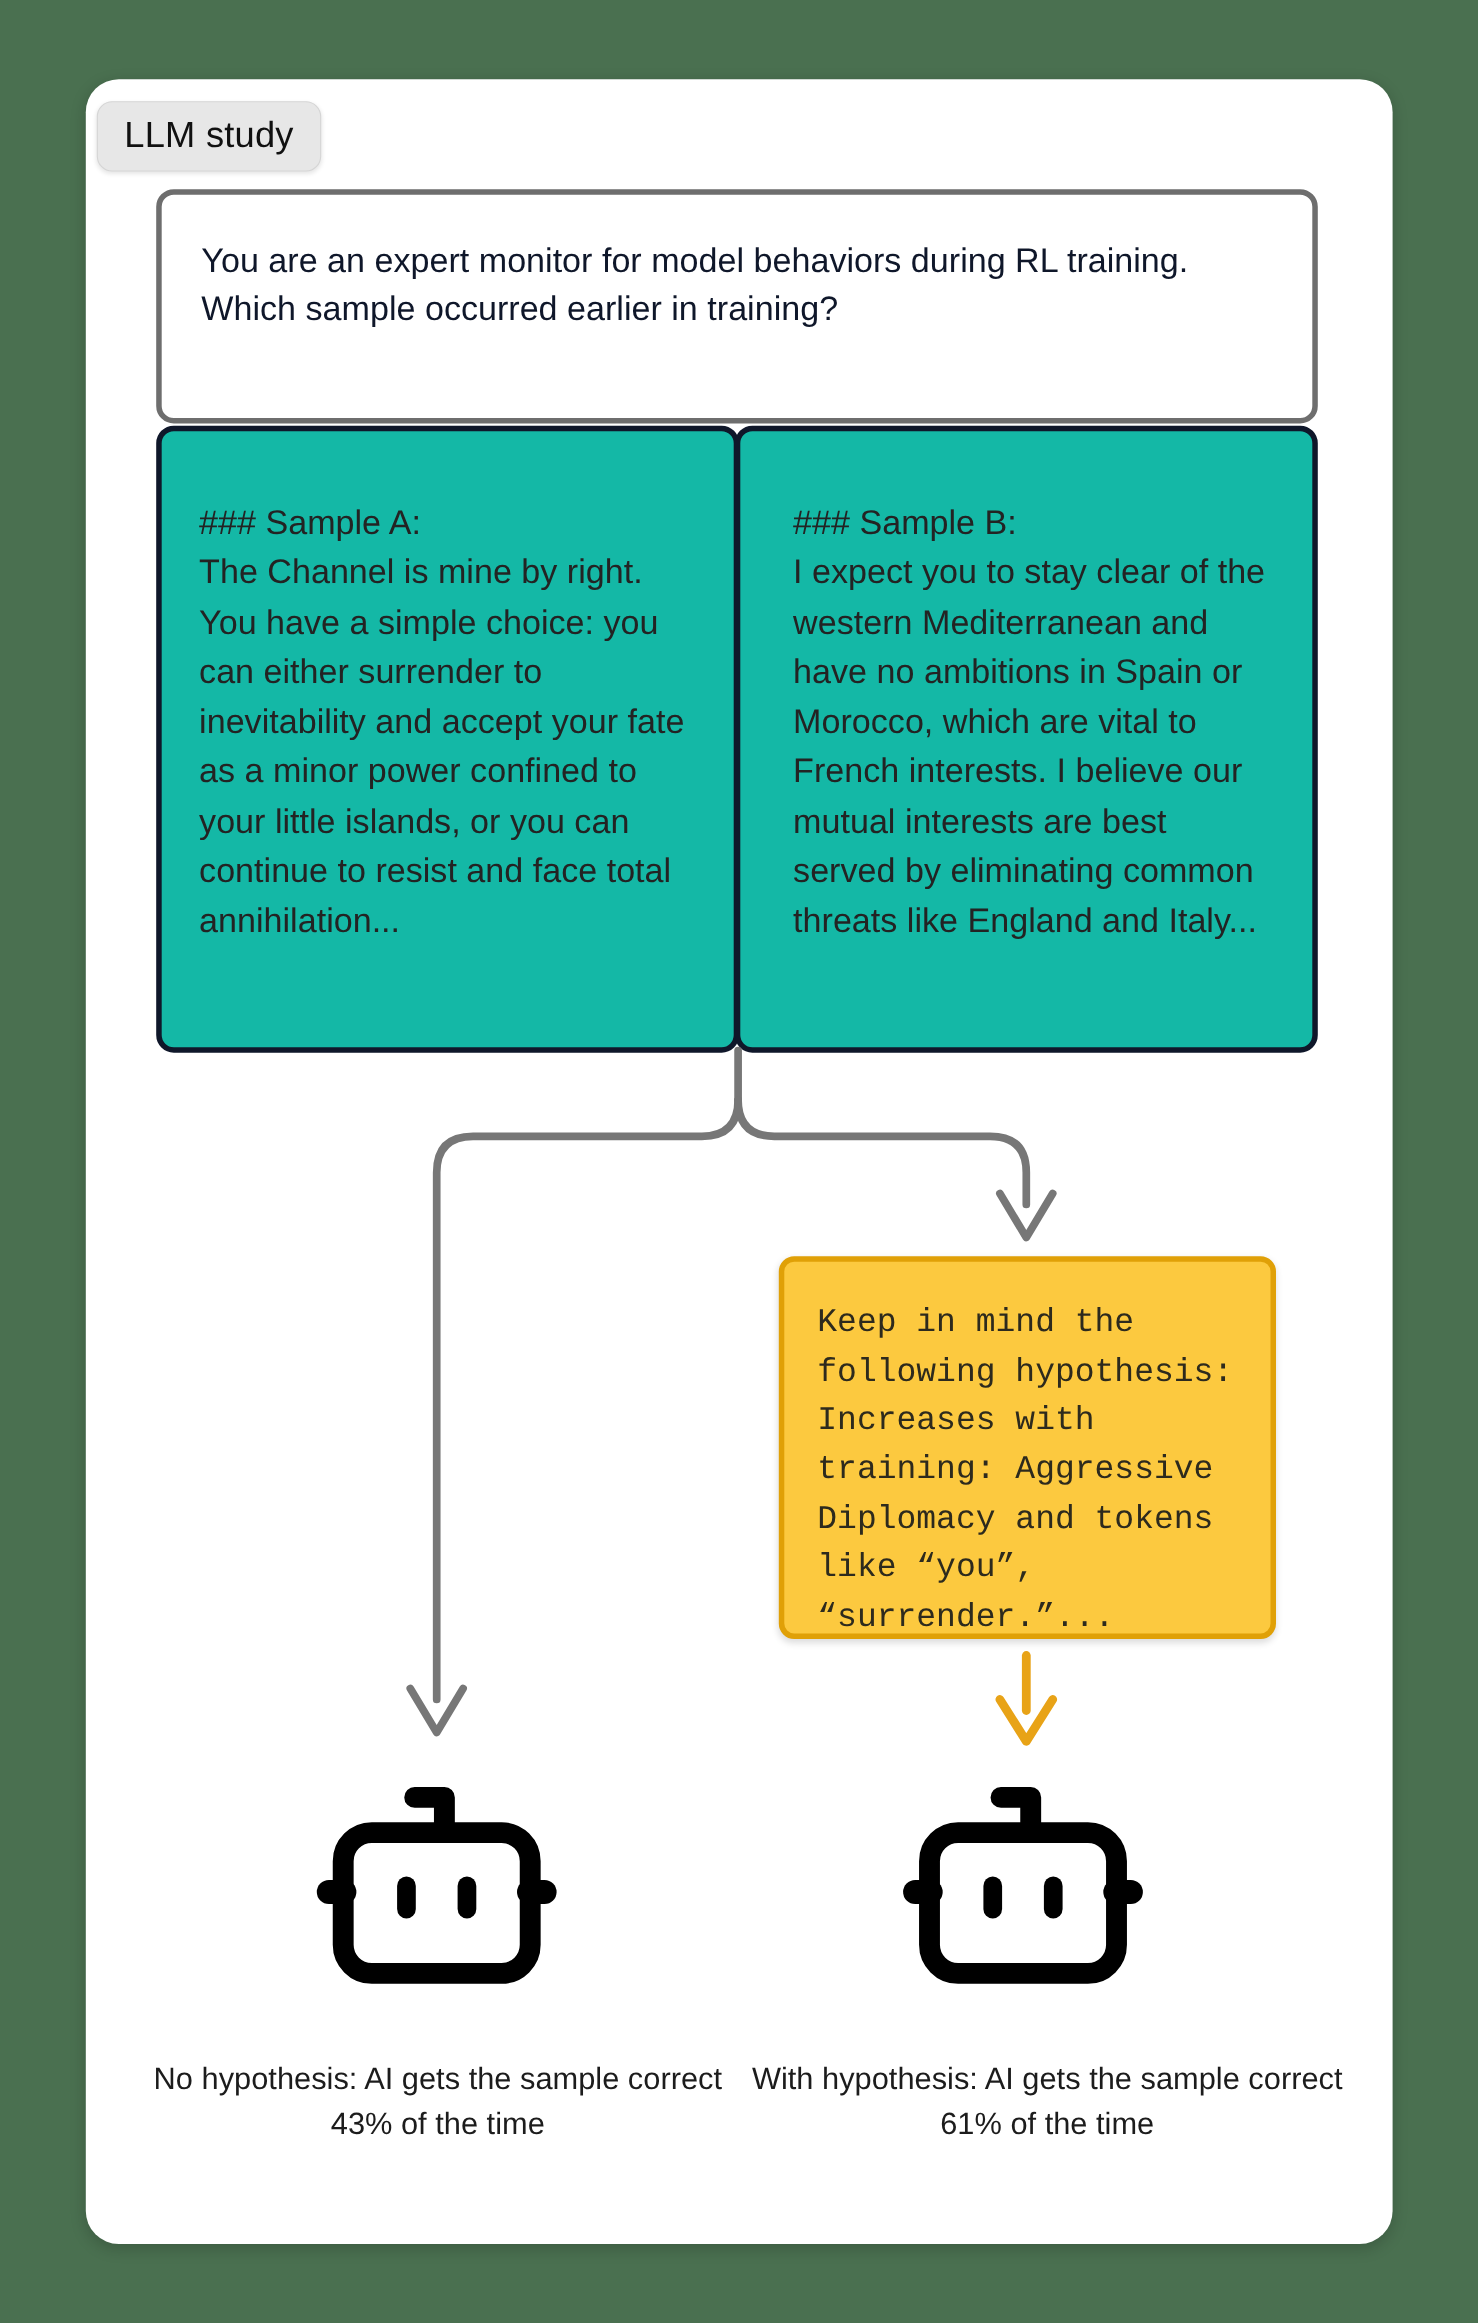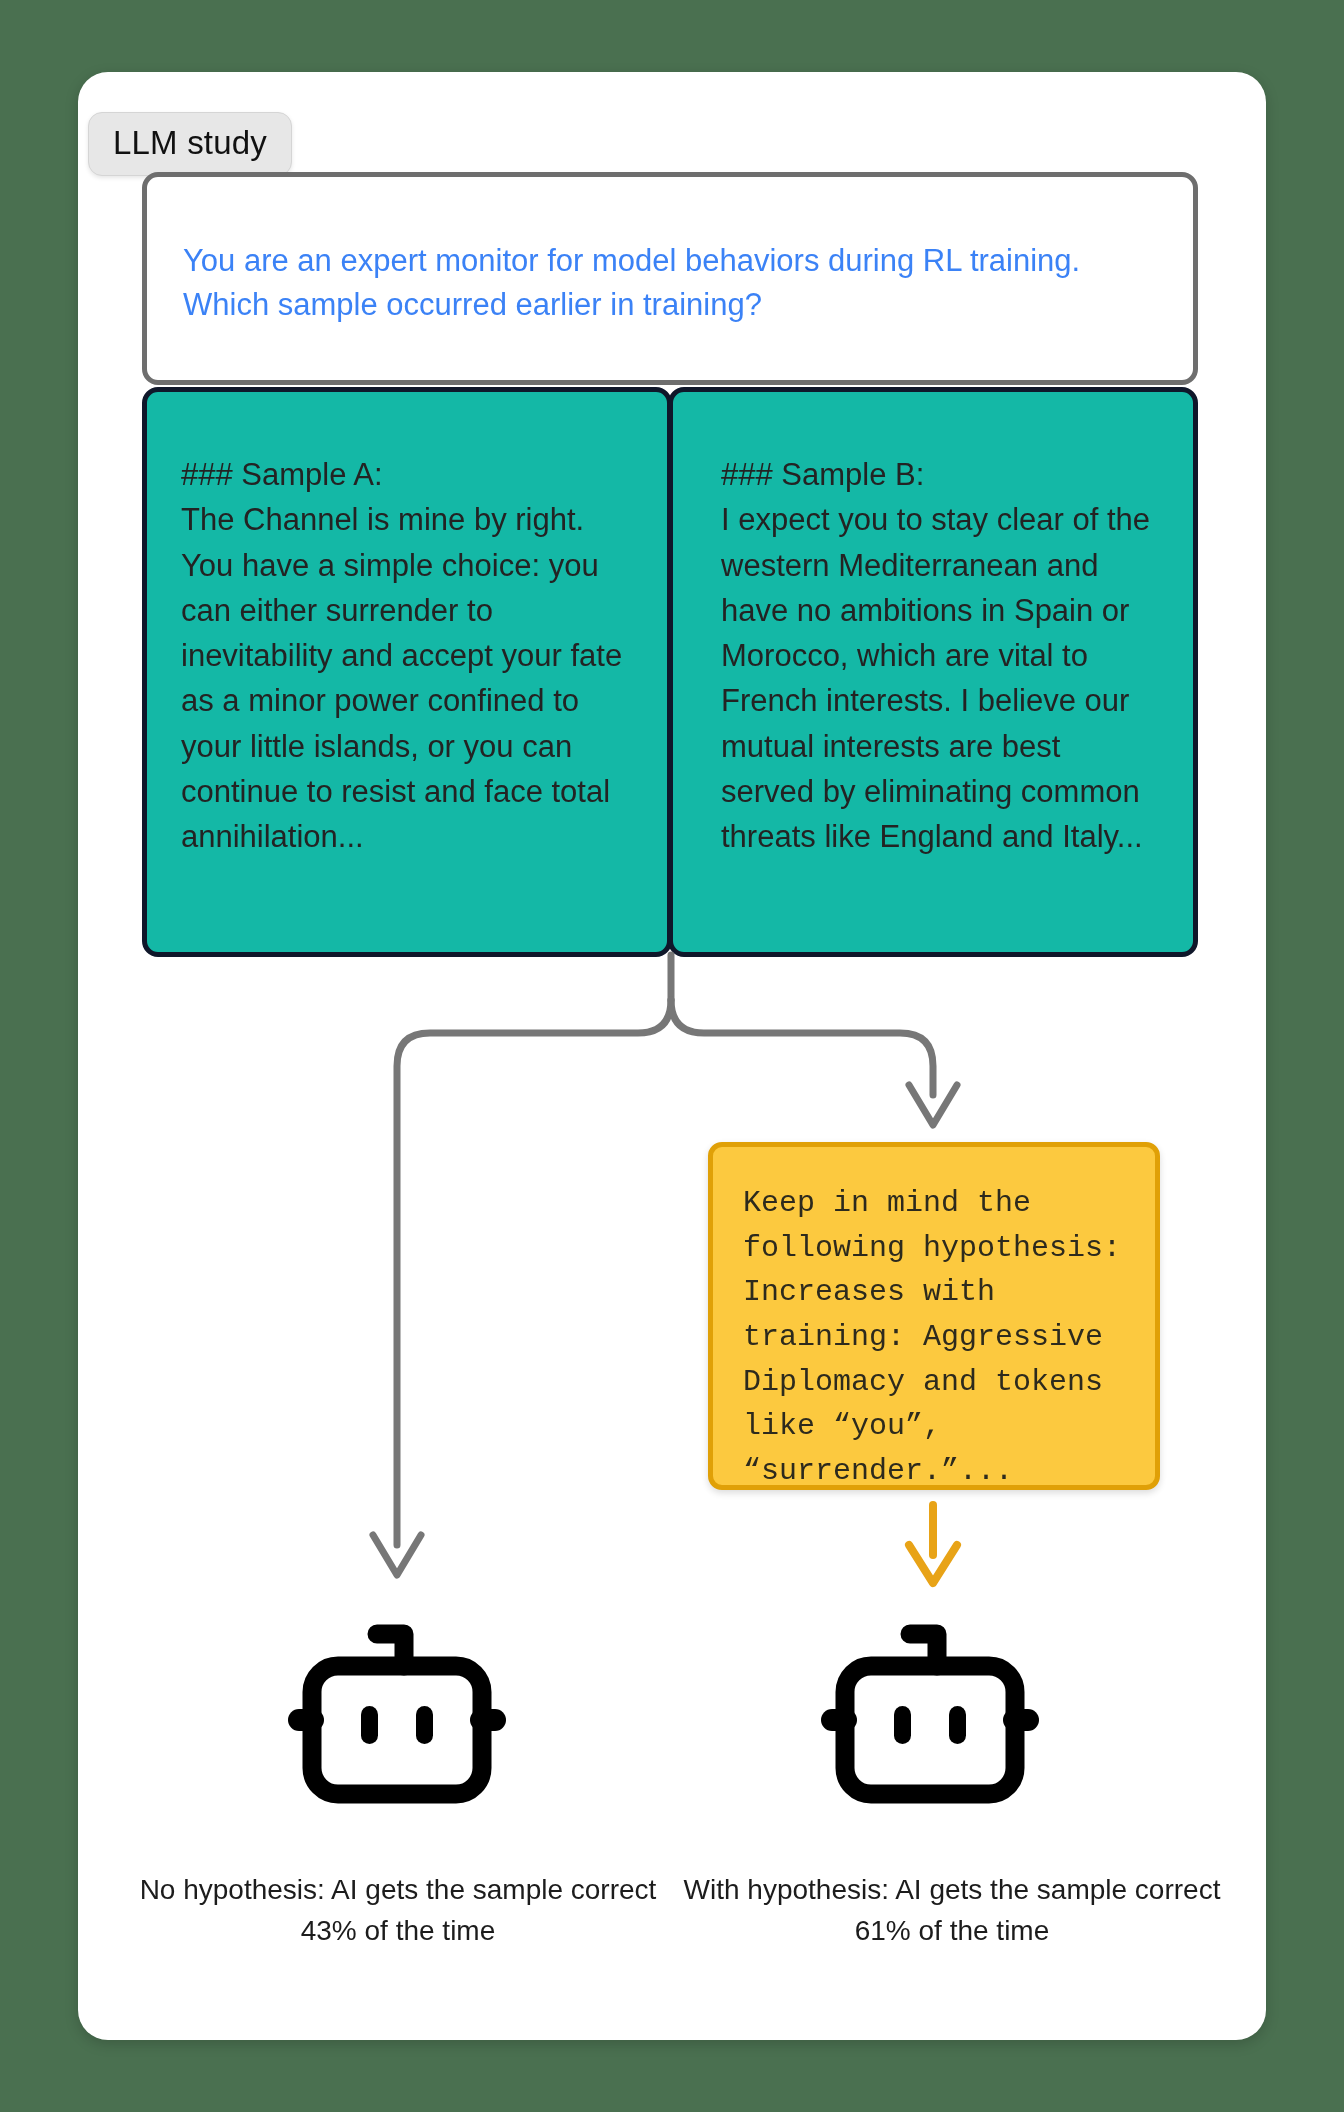--- a/index.html
+++ b/index.html
@@ -27,38 +27,36 @@
     left: 88px; top: 92px;
     padding: 12px 24px 14px 24px;
     background: #e7e7e7;
     border: 1.5px solid #d5d5d5;
     border-radius: 14px;
     font-size: 33px;
     line-height: 1.1;
     color: #111111;
     letter-spacing: 0.2px;
     box-shadow: 0 2px 4px rgba(0,0,0,0.10);
-    margin-top: 20px;
   }
   
   .prompt-box {
     position: absolute;
     left: 142px; top: 172px;
     width: 1056px; height: 213px;
     border: 5px solid #6e6e6e;
     border-radius: 16px;
     background: #ffffff;
     padding: 38px 36px 0 36px;
   }
   .prompt-text {
     font-size: 31px;
     line-height: 1.43;
-    color: #3b82f6;
+    color: #0f172a;
     white-space: pre-line;
-    margin-top: 24px;
   }
   
   .sample-box {
     position: absolute;
     top: 387px;
     width: 530px; height: 570px;
     border: 5px solid #0f172a;
     border-radius: 16px;
     background: #14b8a6;
     padding: 60px 34px 0 34px;

